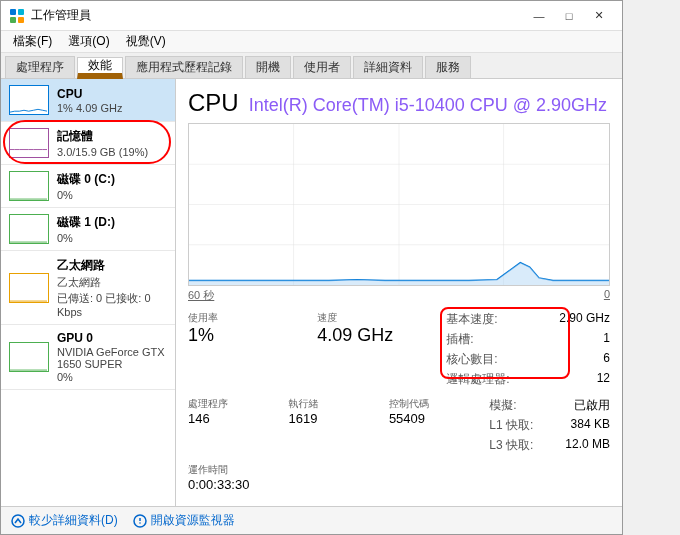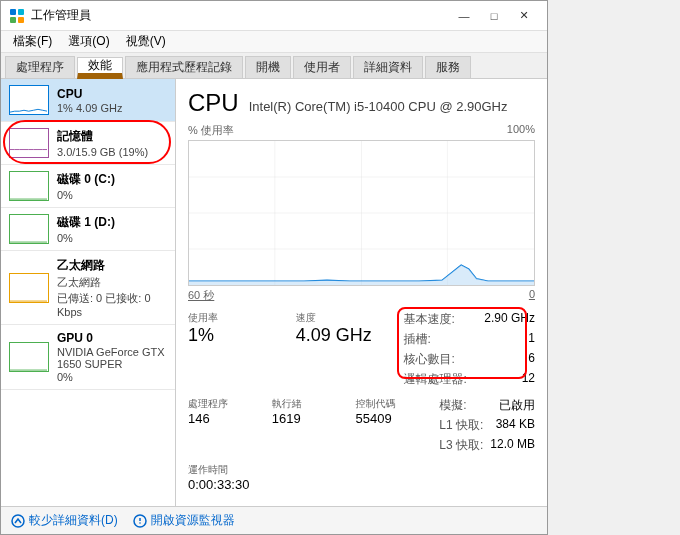--- a/index.html
+++ b/index.html
@@ -7,21 +7,21 @@
       width: 680px;
       height: 535px;
       font-family: "Microsoft JhengHei", "PingFang TC", "微軟正黑體", sans-serif;
       font-size: 12px;
       background: #f0f0f0;
       overflow: hidden;
     }
 
     
     .window {
-      width: 548px;
+      width: 623px;
       height: 535px;
       background: #fff;
       border: 1px solid #999;
       display: flex;
       flex-direction: column;
     }
 
     .title-bar {
       background: #fff;
       height: 30px;
@@ -222,22 +222,22 @@
       margin-bottom: 6px;
     }
 
     .panel-title {
       font-size: 24px;
       font-weight: 300;
       color: #000;
     }
 
     .panel-subtitle {
-      font-size: 13px;
-      color: #404040;
+      font-size: 18px;
+      color: #8b5cf6;
     }
 
     .chart-label-row {
       display: flex;
       justify-content: space-between;
       font-size: 11px;
       color: #666;
       margin-bottom: 2px;
     }
 
@@ -459,24 +459,20 @@
       </div>
     </div>
 
     <div class="right-panel">
 
       <div class="panel-header">
         <span class="panel-title">CPU</span>
         <span class="panel-subtitle">Intel(R) Core(TM) i5-10400 CPU @ 2.90GHz</span>
       </div>
 
-      <div class="chart-label-row">
-        <span>% 使用率</span>
-        <span>100%</span>
-      </div>
 
       <div class="chart-container">
         <svg class="chart-svg" viewBox="0 0 450 180" preserveAspectRatio="none">
 
           <line x1="0" y1="45" x2="450" y2="45" stroke="#e0e0e0" stroke-width="0.5"></line>
           <line x1="0" y1="90" x2="450" y2="90" stroke="#e0e0e0" stroke-width="0.5"></line>
           <line x1="0" y1="135" x2="450" y2="135" stroke="#e0e0e0" stroke-width="0.5"></line>
           <line x1="112" y1="0" x2="112" y2="180" stroke="#e0e0e0" stroke-width="0.5"></line>
           <line x1="225" y1="0" x2="225" y2="180" stroke="#e0e0e0" stroke-width="0.5"></line>
           <line x1="337" y1="0" x2="337" y2="180" stroke="#e0e0e0" stroke-width="0.5"></line>

